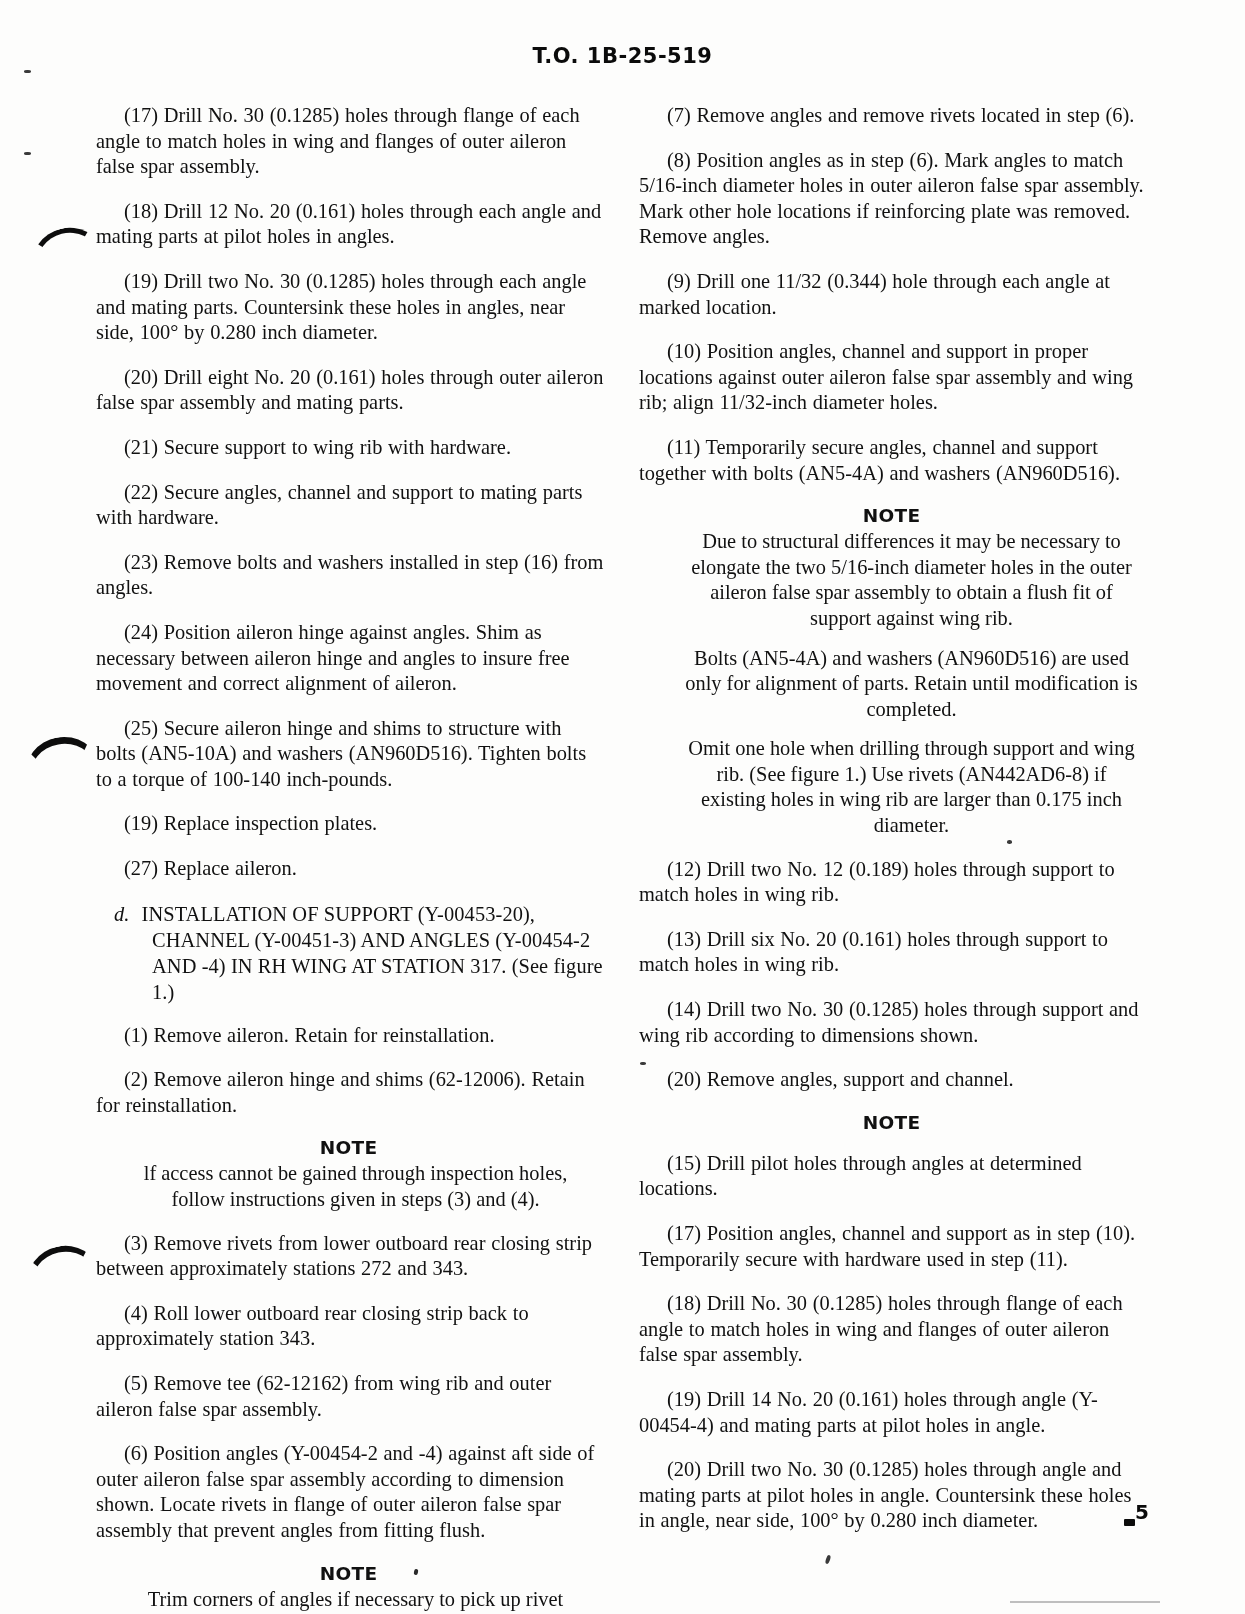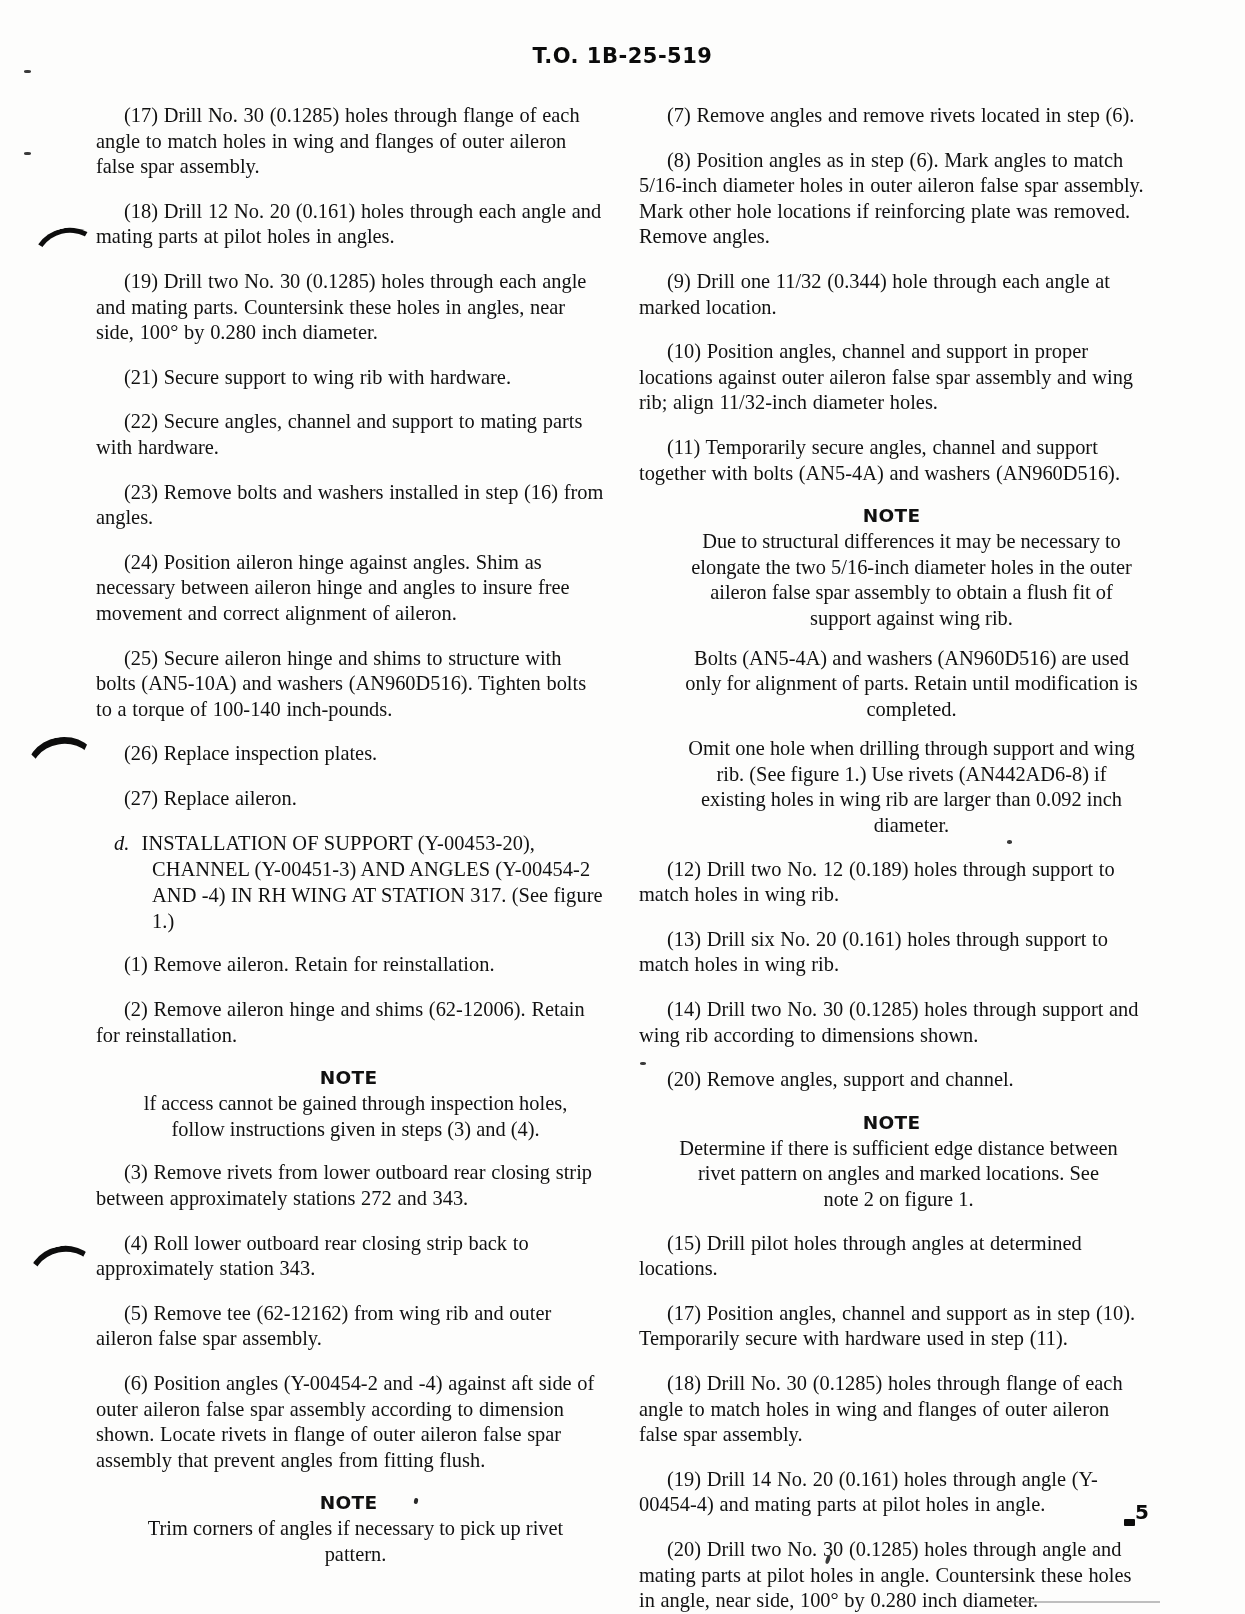--- a/index.html
+++ b/index.html
@@ -160,26 +160,27 @@
 
 <div class="page">
 
   <div class="running-head">T.O. 1B-25-519</div>
 
   <div class="columns">
     <div class="col" id="col-left">
         <p class="step">(17)  Drill No. 30 (0.1285) holes through flange of each angle to match holes in wing and flanges of outer aileron false spar assembly.</p>
         <p class="step">(18)  Drill  12 No. 20 (0.161) holes through each angle and mating parts at pilot holes in angles.</p>
         <p class="step">(19)  Drill two No. 30 (0.1285) holes through each angle and mating parts. Countersink these holes in angles, near side, 100° by 0.280 inch diameter.</p>
+        <p class="step">(20)  Drill eight No. 20 (0.161) holes through outer aileron false spar assembly and mating parts.</p>
         <p class="step">(21)  Secure support to wing rib with hardware.</p>
         <p class="step">(22)  Secure angles, channel and support to mating parts with hardware.</p>
         <p class="step">(23)  Remove bolts and washers installed in step (16) from angles.</p>
         <p class="step">(24)  Position aileron hinge against angles. Shim as necessary between aileron hinge and angles to insure free movement and correct alignment of aileron.</p>
         <p class="step">(25)  Secure aileron hinge and shims to structure with bolts (AN5-10A) and washers (AN960D516). Tighten bolts to a torque of 100-140 inch-pounds.</p>
-        <p class="step">(26)  Replace inspection plates.</p>
+        <p class="step">(19)  Replace inspection plates.</p>
         <p class="step">(27)  Replace aileron.</p>
         <div class="lettered-head"><span class="letter">d.</span><span>INSTALLATION OF SUPPORT (Y-00453-20), CHANNEL (Y-00451-3) AND ANGLES (Y-00454-2 AND -4) IN RH WING AT STATION 317. (See figure 1.)</span></div>
         <p class="step">(1)  Remove aileron. Retain for reinstallation.</p>
         <p class="step">(2)  Remove aileron hinge and shims (62-12006). Retain for reinstallation.</p>
         <div class="note-block">
           <div class="note-title">NOTE</div>
           <p class="note-body center-ish">lf access cannot be gained through inspection holes, follow instructions given in steps (3) and (4).</p>
         </div>
         <p class="step">(3)  Remove rivets from lower outboard rear closing strip between approximately stations 272 and 343.</p>
         <p class="step">(4)  Roll lower outboard rear closing strip back to approximately station 343.</p>
@@ -193,29 +194,28 @@
     <div class="col" id="col-right">
         <p class="step">(7)  Remove angles and remove rivets located in step (6).</p>
         <p class="step">(8)  Position angles as in step (6). Mark angles to match 5/16-inch diameter holes in outer aileron false spar assembly. Mark other hole locations if reinforcing plate was removed. Remove angles.</p>
         <p class="step">(9)  Drill one 11/32 (0.344) hole through each angle at marked location.</p>
         <p class="step">(10)  Position angles, channel and support in proper locations against outer aileron false spar assembly and wing rib; align 11/32-inch diameter holes.</p>
         <p class="step">(11)  Temporarily secure angles, channel and support together with bolts (AN5-4A) and washers (AN960D516).</p>
         <div class="note-block">
           <div class="note-title">NOTE</div>
           <p class="note-body">Due to structural  differences it may be necessary to elongate the two 5/16-inch diameter holes in the outer aileron false spar assembly to obtain a flush fit of support against wing rib.</p>
           <p class="note-body">Bolts (AN5-4A) and washers (AN960D516) are used only for alignment of parts. Retain until modification is completed.</p>
-          <p class="note-body">Omit one hole when drilling through support and wing rib. (See figure 1.) Use rivets (AN442AD6-8) if existing holes in wing rib are larger than 0.092 inch diameter.</p>
+          <p class="note-body">Omit one hole when drilling through support and wing rib. (See figure 1.) Use rivets (AN442AD6-8) if existing holes in wing rib are larger than 0.175 inch diameter.</p>
         </div>
         <p class="step">(12)  Drill two No. 12 (0.189) holes through support to match holes in wing rib.</p>
         <p class="step">(13)  Drill six No. 20 (0.161) holes through support to match holes in wing rib.</p>
         <p class="step">(14)  Drill two No. 30 (0.1285) holes through support and wing rib according to dimensions shown.</p>
         <p class="step">(20)  Remove angles, support and channel.</p>
         <div class="note-block">
           <div class="note-title">NOTE</div>
-          <p class="note-body center-ish">Determine if there is sufficient edge distance between rivet pattern on angles and marked locations. See note 2 on figure 1.</p>
         </div>
         <p class="step">(15)  Drill pilot holes through angles at determined locations.</p>
         <p class="step">(17)  Position angles, channel and support as in step (10). Temporarily secure with hardware used in step (11).</p>
         <p class="step">(18)  Drill No. 30 (0.1285) holes through flange of each angle to match holes in wing and flanges of outer aileron false spar assembly.</p>
         <p class="step">(19)  Drill 14 No. 20 (0.161) holes through angle (Y-00454-4) and mating parts at pilot holes in angle.</p>
         <p class="step">(20)  Drill two No. 30 (0.1285) holes through angle and mating parts at pilot holes in angle. Countersink these holes in angle, near side, 100° by 0.280 inch diameter.</p>
       </div>
   </div>
 
   <div class="folio">5</div>

